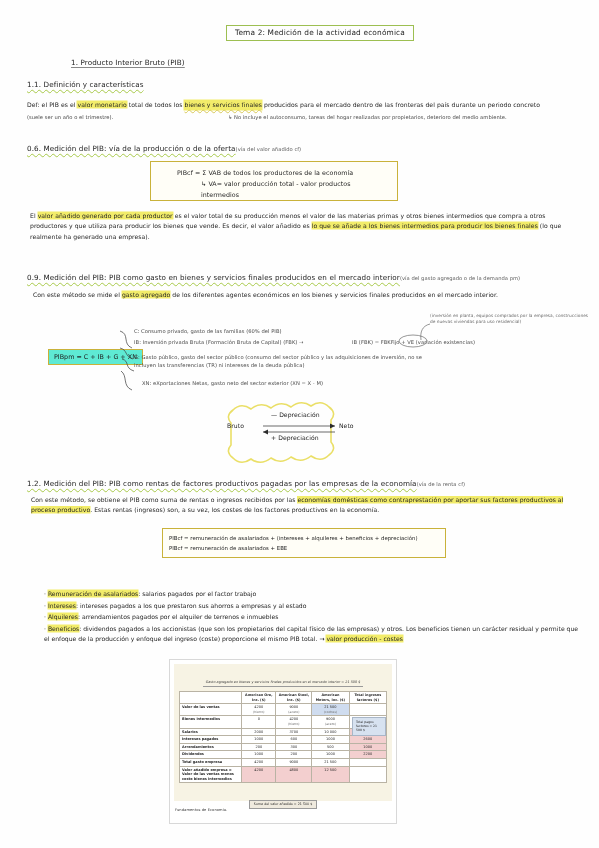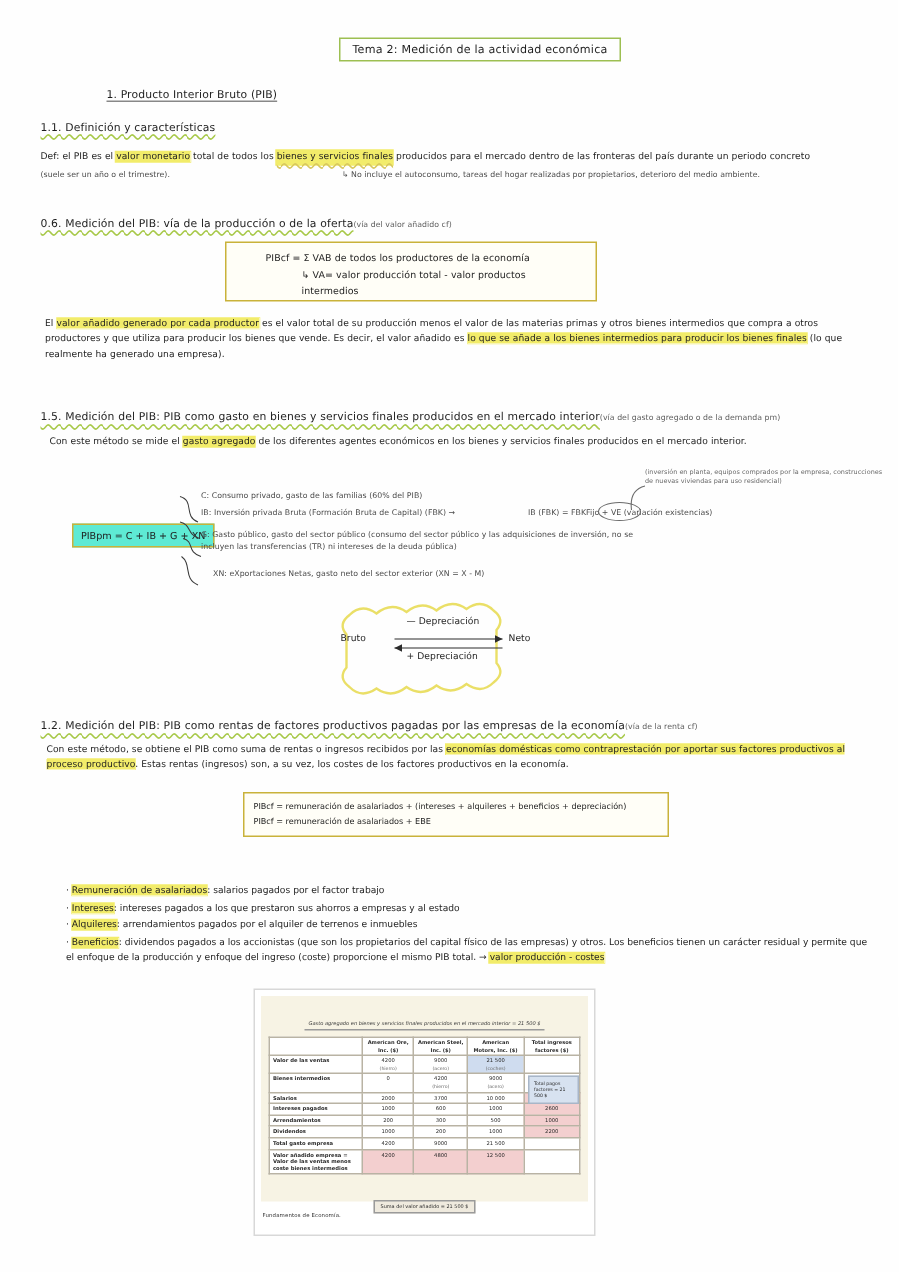--- a/index.html
+++ b/index.html
@@ -189,21 +189,21 @@
       <span>↳</span>
       <span>VA= valor producción total - valor productos intermedios</span>
     </div>
   </div>
 
   <div class="abs t-body" style="left:30px; top:211px; width:546px;">
     <span>El </span><span class="hl-yellow">valor añadido generado por cada productor</span><span> es el valor total de su producción menos el valor de las materias primas y otros bienes intermedios que compra a otros productores y que utiliza para producir los bienes que vende. Es decir, el valor añadido es </span><span class="hl-yellow">lo que se añade a los bienes intermedios para producir los bienes finales</span><span> (lo que realmente ha generado una empresa).</span>
   </div>
 
   <div class="abs" style="left:27px; top:265px;">
-    <span class="t-head wavy">1.5. Medición del PIB: PIB como gasto en bienes y servicios finales producidos en el mercado interior</span><span class="t-small dim">(vía del gasto agregado o de la demanda pm)</span>
+    <span class="t-head wavy">0.9. Medición del PIB: PIB como gasto en bienes y servicios finales producidos en el mercado interior</span><span class="t-small dim">(vía del gasto agregado o de la demanda pm)</span>
   </div>
 
   <div class="abs t-body" style="left:33px; top:290px; width:545px;">
     <span>Con este método se mide el </span><span class="hl-yellow">gasto agregado</span><span> de los diferentes agentes económicos en los bienes y servicios finales producidos en el mercado interior.</span>
   </div>
 
   <div class="abs pib-box" style="left:48px; top:349px;">PIBpm = C + IB + G + XN</div>
 
   <div class="abs" style="left:118px; top:326px;">
     <svg width="20" height="70" viewBox="0 0 20 70" fill="none" stroke="#3a3a3a" stroke-width="0.7">

